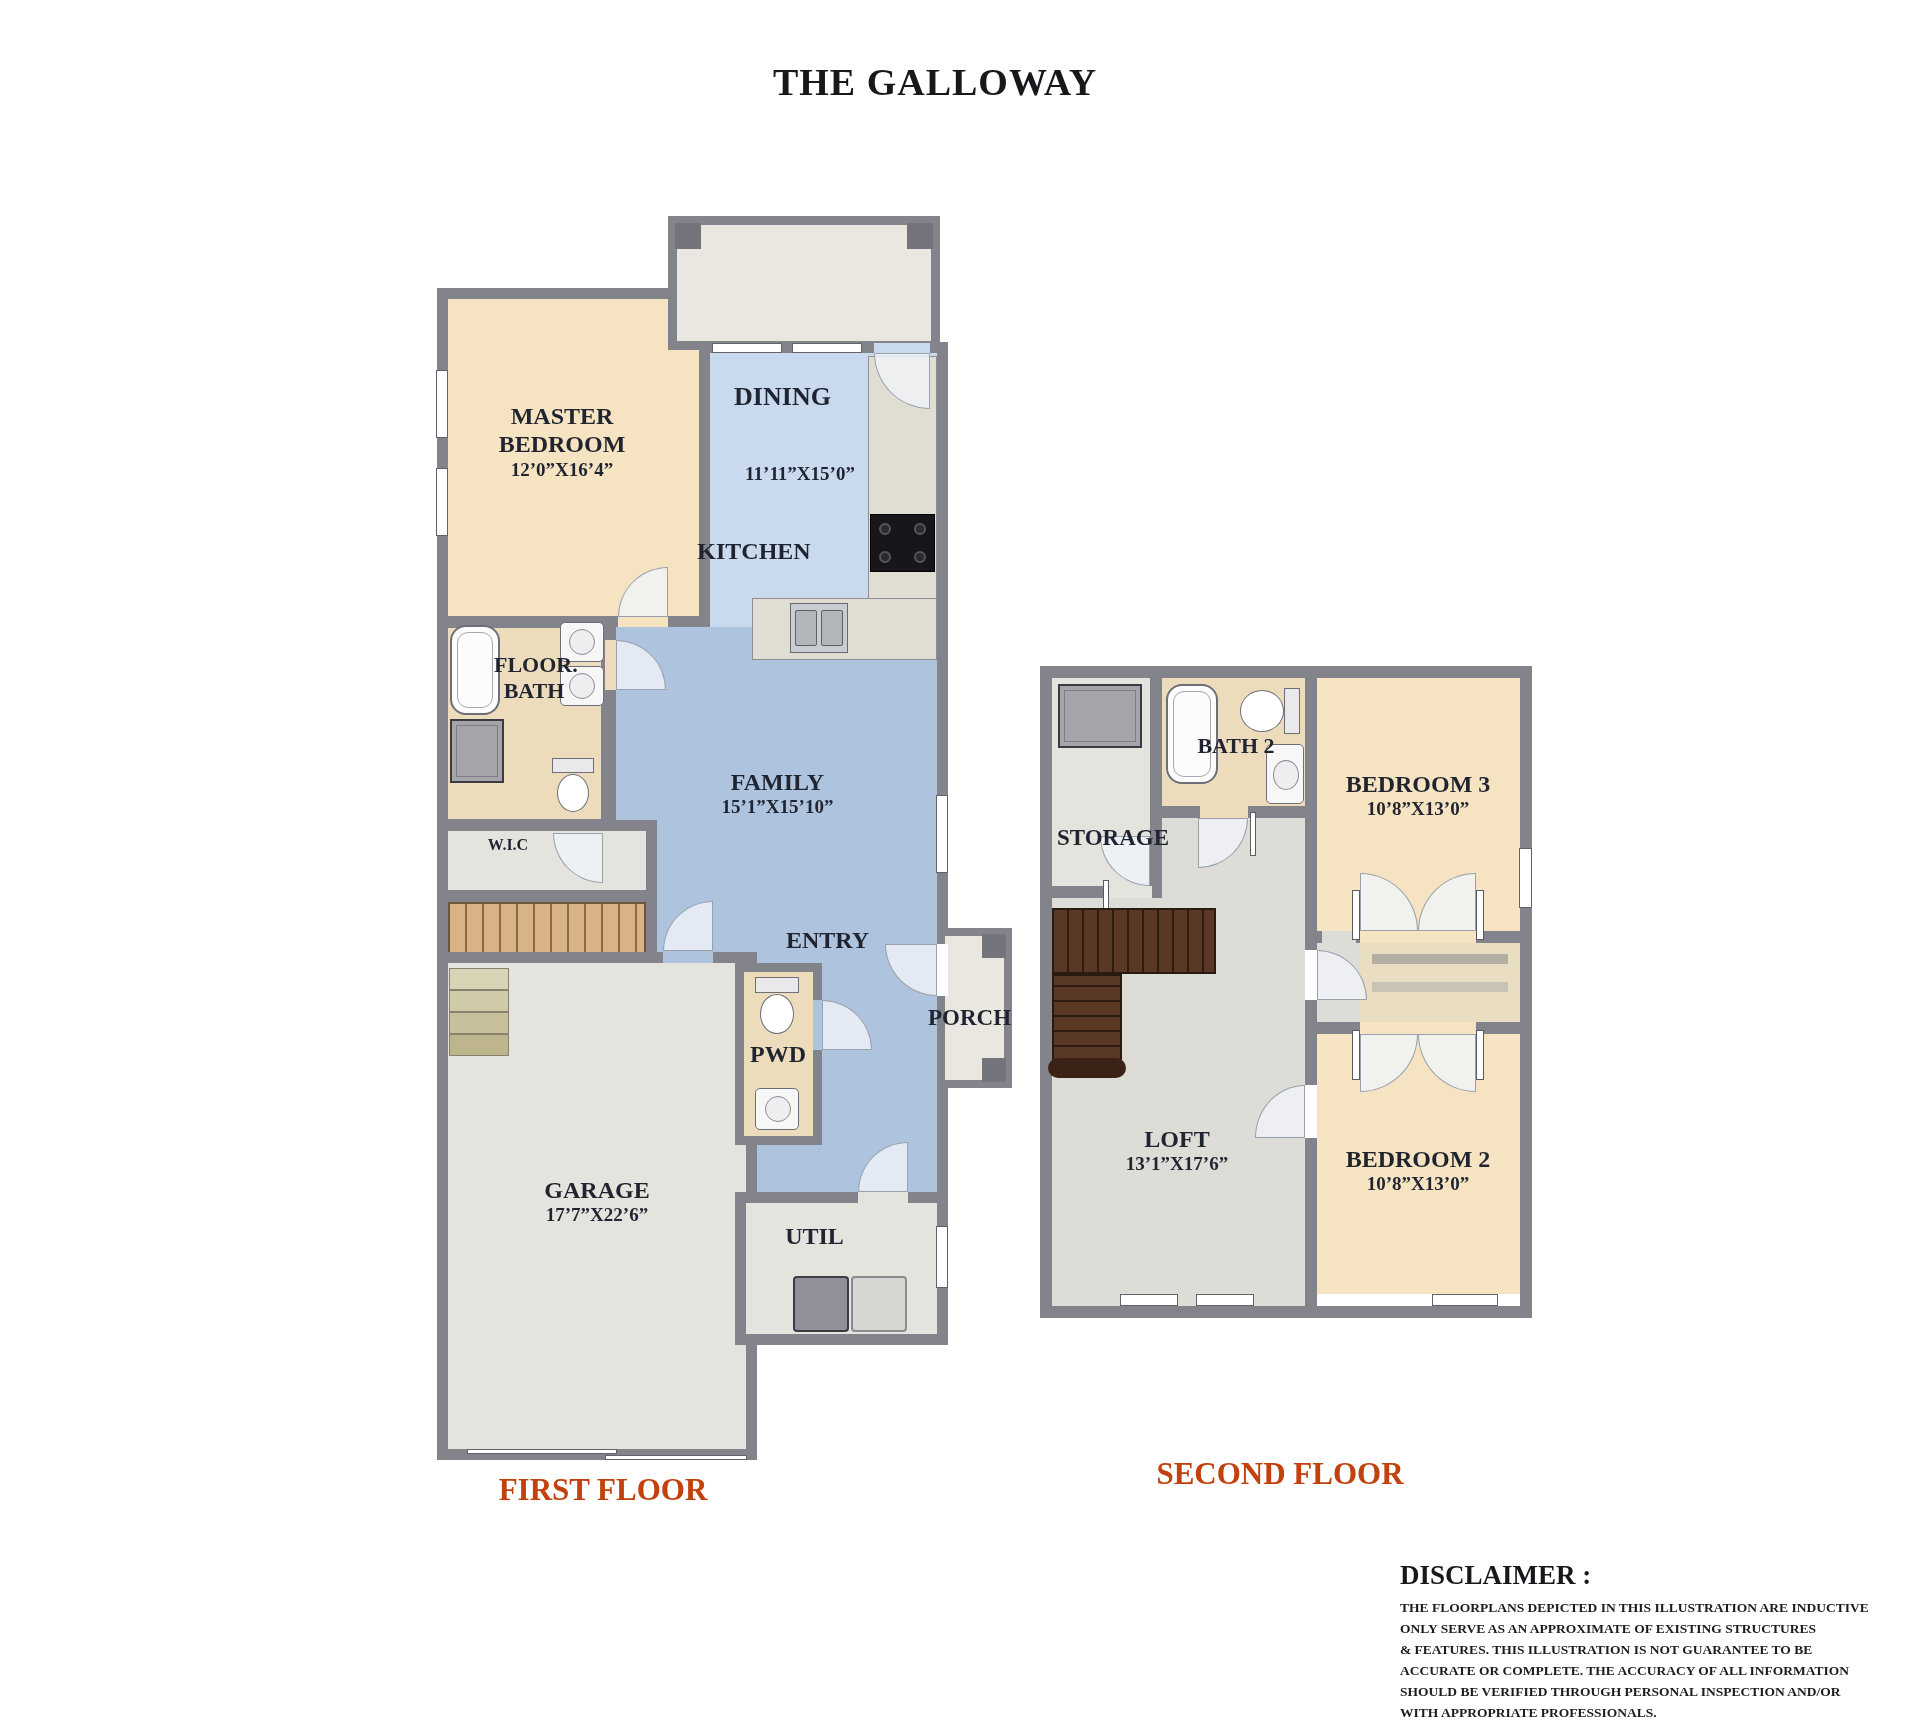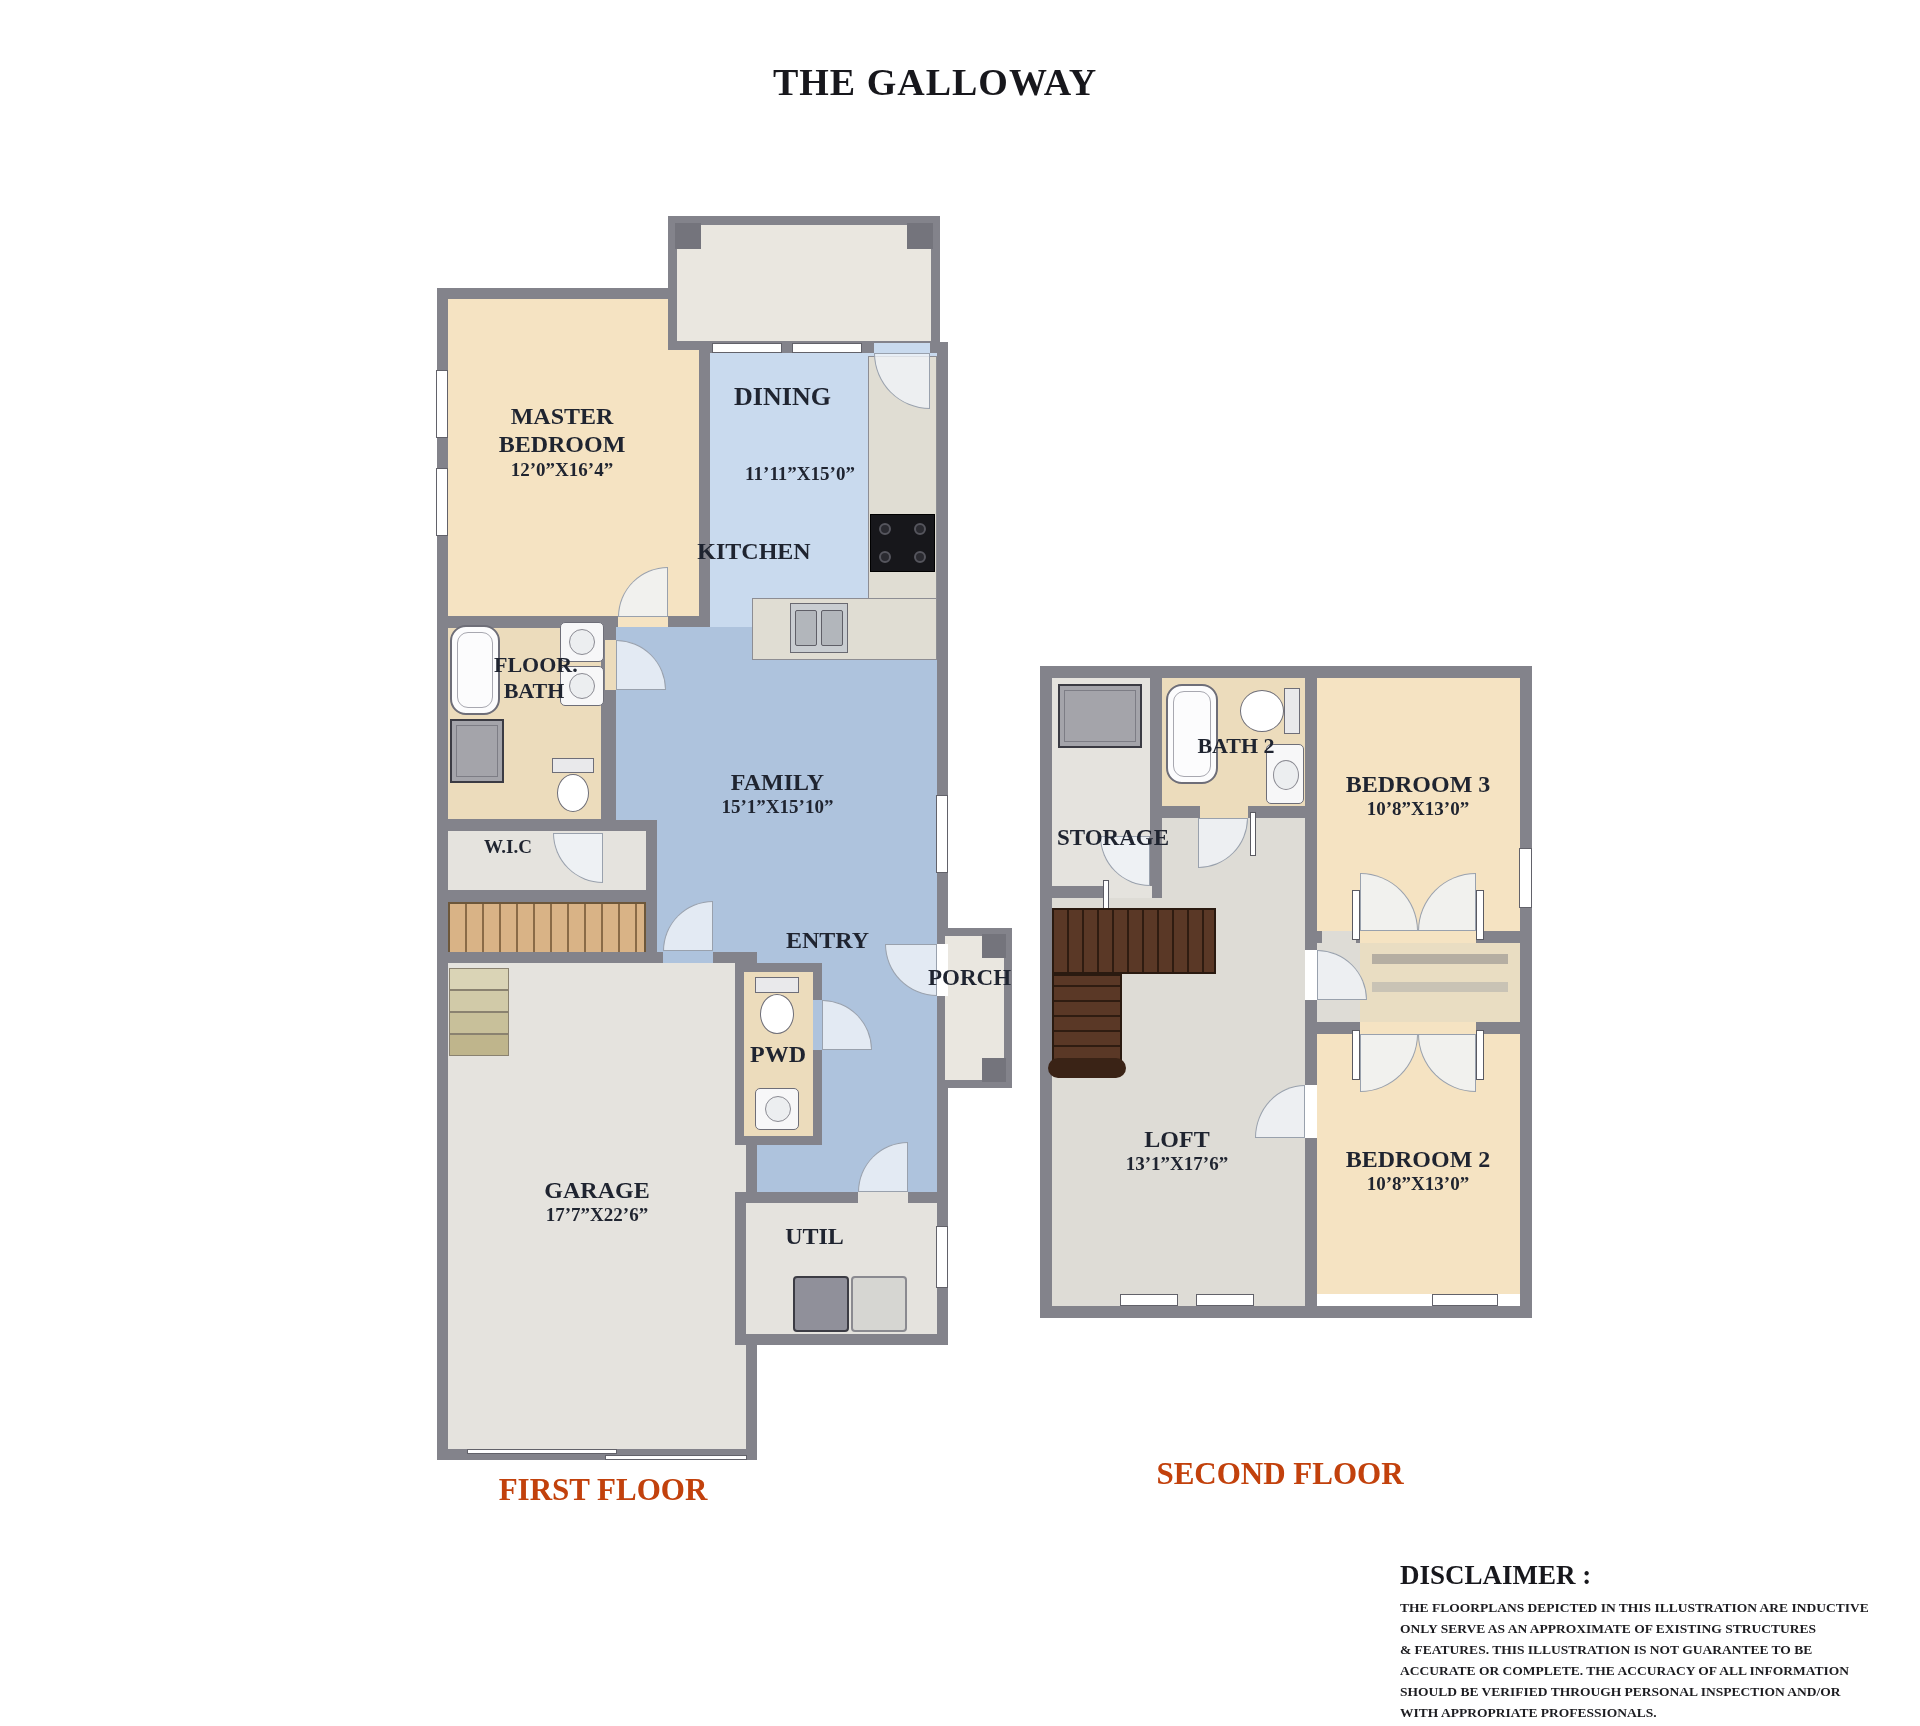--- a/index.html
+++ b/index.html
@@ -160,30 +160,30 @@
     <div class="rlabel" style="left:705px;top:463px;width:190px;">
       <div class="rdims">11’11”X15’0”</div>
     </div>
     <div class="rlabel" style="left:695px;top:537px;width:118px;">
       <div class="rname">KITCHEN</div>
     </div>
     <div class="rlabel" style="left:494px;top:652px;width:80px;">
       <div class="rname" style="font-size:22px;">FLOOR. BATH</div>
     </div>
     <div class="rlabel" style="left:462px;top:836px;width:92px;">
-      <div class="rname" style="font-size:19px;">W.I.C</div>
+      <div class="rname" style="font-size:16px;">W.I.C</div>
     </div>
     <div class="rlabel" style="left:690px;top:768px;width:175px;">
       <div class="rname">FAMILY</div>
       <div class="rdims">15’1”X15’10”</div>
     </div>
     <div class="rlabel" style="left:770px;top:926px;width:115px;">
       <div class="rname">ENTRY</div>
     </div>
-    <div class="rlabel" style="left:922px;top:964px;width:95px;">
+    <div class="rlabel" style="left:922px;top:1004px;width:95px;">
       <div class="rname" style="font-size:23px;">PORCH</div>
     </div>
     <div class="rlabel" style="left:737px;top:1040px;width:82px;">
       <div class="rname">PWD</div>
     </div>
     <div class="rlabel" style="left:487px;top:1176px;width:220px;">
       <div class="rname">GARAGE</div>
       <div class="rdims">17’7”X22’6”</div>
     </div>
     <div class="rlabel" style="left:762px;top:1222px;width:105px;">

